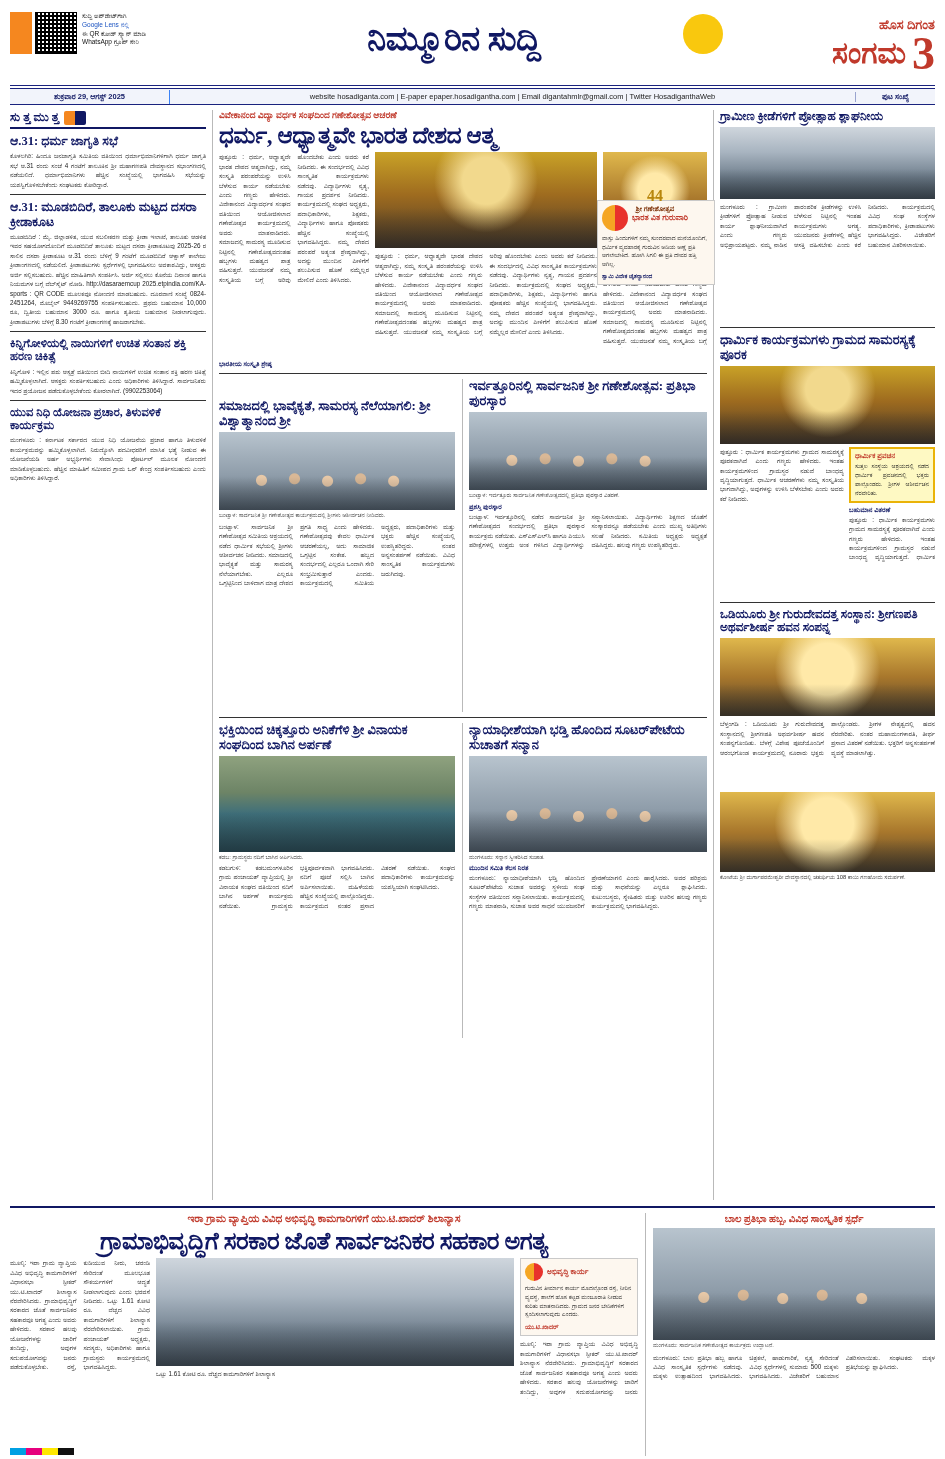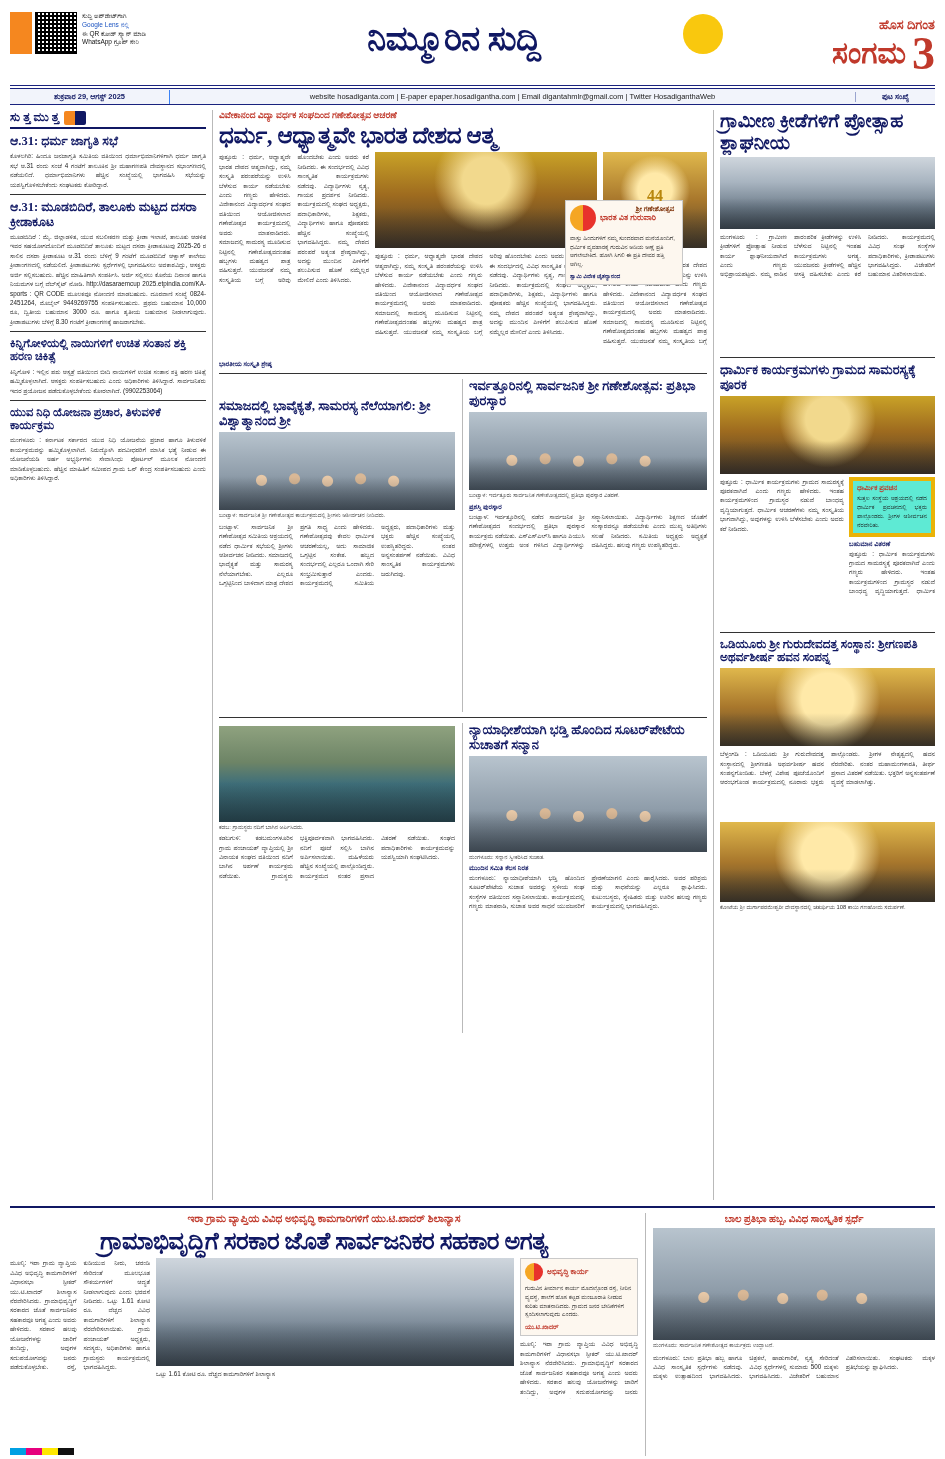--- a/index.html
+++ b/index.html
@@ -211,23 +211,23 @@
     font-family: "Liberation Serif", serif;
   }
   .ad-sub { color: #101863; font-weight: bold; }
   .ad-logo {
     width: 26px; height: 26px; border-radius: 50%;
     background: conic-gradient(#e8322c 0 50%, #f5a623 50% 100%);
     display: inline-block; vertical-align: middle; margin-right: 4px;
   }
 
   .boxed {
-    border: 4px solid #eab308;
+    border: 2px solid #eab308;
     padding: 3px 4px;
-    background: #5eead4;
+    background: #fef9c3;
   }
   .box-head {
     font-size: 7px; font-weight: bold; color: #c0392b;
     font-family: "Liberation Serif", serif; margin-bottom: 2px;
   }
 
   
   .bottom {
     border-top: 2px solid #101863;
     margin-top: 6px;
@@ -372,37 +372,38 @@
           <div class="caption">ಬಂಟ್ವಾಳ: ಇರ್ವತ್ತೂರು ಸಾರ್ವಜನಿಕ ಗಣೇಶೋತ್ಸವದಲ್ಲಿ ಪ್ರತಿಭಾ ಪುರಸ್ಕಾರ ವಿತರಣೆ.</div>
           <div class="mini-head">ಪ್ರಶಸ್ತಿ ಪುರಸ್ಕಾರ</div>
           <div class="body-kan cols2" style="height:170px;overflow:hidden;">ಬಂಟ್ವಾಳ: ಇರ್ವತ್ತೂರಿನಲ್ಲಿ ನಡೆದ ಸಾರ್ವಜನಿಕ ಶ್ರೀ ಗಣೇಶೋತ್ಸವದ ಸಂದರ್ಭದಲ್ಲಿ ಪ್ರತಿಭಾ ಪುರಸ್ಕಾರ ಕಾರ್ಯಕ್ರಮ ನಡೆಯಿತು. ಎಸ್ಎಸ್ಎಲ್‌ಸಿ ಹಾಗೂ ಪಿಯುಸಿ ಪರೀಕ್ಷೆಗಳಲ್ಲಿ ಉತ್ತಮ ಅಂಕ ಗಳಿಸಿದ ವಿದ್ಯಾರ್ಥಿಗಳನ್ನು ಸನ್ಮಾನಿಸಲಾಯಿತು. ವಿದ್ಯಾರ್ಥಿಗಳು ಶಿಕ್ಷಣದ ಜೊತೆಗೆ ಸಂಸ್ಕಾರವನ್ನೂ ಪಡೆಯಬೇಕು ಎಂದು ಮುಖ್ಯ ಅತಿಥಿಗಳು ಸಲಹೆ ನೀಡಿದರು. ಸಮಿತಿಯ ಅಧ್ಯಕ್ಷರು ಅಧ್ಯಕ್ಷತೆ ವಹಿಸಿದ್ದರು. ಹಲವು ಗಣ್ಯರು ಉಪಸ್ಥಿತರಿದ್ದರು.</div>
         </div>
       </div>
 
       <div class="sep"></div>
 
       <div style="display:flex;gap:7px;">
         <div style="flex:1;">
+          <h2 class="hl-kan" style="font-size:13px;">ಭಕ್ತಿಯಿಂದ ಚಿಕ್ಕತ್ತೂರು ಅನಿಕೆಗೆಳಿ ಶ್ರೀ ವಿನಾಯಕ ಸಂಘದಿಂದ ಬಾಗಿನ ಅರ್ಪಣೆ</h2>
           <div class="photo water" style="height:96px;margin-top:3px;"></div>
           <div class="caption">ಕಡಬ: ಗ್ರಾಮಸ್ಥರು ನದಿಗೆ ಬಾಗಿನ ಅರ್ಪಿಸಿದರು.</div>
           <div class="body-kan cols3" style="height:175px;overflow:hidden;margin-top:2px;">ಕಡಬಗುಳಿ: ಕಡಬಮಂಗಳೂರಿನ ಗ್ರಾಮ ಪಂಚಾಯತ್ ವ್ಯಾಪ್ತಿಯಲ್ಲಿ ಶ್ರೀ ವಿನಾಯಕ ಸಂಘದ ವತಿಯಿಂದ ನದಿಗೆ ಬಾಗಿನ ಅರ್ಪಣೆ ಕಾರ್ಯಕ್ರಮ ನಡೆಯಿತು. ಗ್ರಾಮಸ್ಥರು ಭಕ್ತಿಪೂರ್ವಕವಾಗಿ ಭಾಗವಹಿಸಿದರು. ನದಿಗೆ ಪೂಜೆ ಸಲ್ಲಿಸಿ ಬಾಗಿನ ಅರ್ಪಿಸಲಾಯಿತು. ಮಹಿಳೆಯರು ಹೆಚ್ಚಿನ ಸಂಖ್ಯೆಯಲ್ಲಿ ಪಾಲ್ಗೊಂಡಿದ್ದರು. ಕಾರ್ಯಕ್ರಮದ ನಂತರ ಪ್ರಸಾದ ವಿತರಣೆ ನಡೆಯಿತು. ಸಂಘದ ಪದಾಧಿಕಾರಿಗಳು ಕಾರ್ಯಕ್ರಮವನ್ನು ಯಶಸ್ವಿಯಾಗಿ ಸಂಘಟಿಸಿದರು.</div>
         </div>
         <div style="width:245px;border-left:1px solid #b9b9b9;padding-left:6px;">
           <h2 class="hl-kan" style="font-size:13px;">ನ್ಯಾಯಾಧೀಶೆಯಾಗಿ ಭಡ್ತಿ ಹೊಂದಿದ ಸೂಟರ್‌ಪೇಟೆಯ ಸುಚಾತಗೆ ಸನ್ಮಾನ</h2>
           <div class="photo people" style="height:96px;margin-top:3px;"></div>
           <div class="caption">ಮಂಗಳೂರು: ಸನ್ಮಾನ ಸ್ವೀಕರಿಸಿದ ಸುಚಾತ.</div>
           <div class="mini-head">ಮುಂದಿನ ಸಮಿತಿ ಕೆಲಸ ನಿರತ</div>
           <div class="body-kan cols2" style="height:160px;overflow:hidden;">ಮಂಗಳೂರು: ನ್ಯಾಯಾಧೀಶೆಯಾಗಿ ಭಡ್ತಿ ಹೊಂದಿದ ಸೂಟರ್‌ಪೇಟೆಯ ಸುಚಾತ ಅವರನ್ನು ಸ್ಥಳೀಯ ಸಂಘ ಸಂಸ್ಥೆಗಳ ವತಿಯಿಂದ ಸನ್ಮಾನಿಸಲಾಯಿತು. ಕಾರ್ಯಕ್ರಮದಲ್ಲಿ ಗಣ್ಯರು ಮಾತನಾಡಿ, ಸುಚಾತ ಅವರ ಸಾಧನೆ ಯುವಜನರಿಗೆ ಪ್ರೇರಣೆಯಾಗಲಿ ಎಂದು ಹಾರೈಸಿದರು. ಅವರ ಪರಿಶ್ರಮ ಮತ್ತು ಸಾಧನೆಯನ್ನು ಎಲ್ಲರೂ ಶ್ಲಾಘಿಸಿದರು. ಕುಟುಂಬಸ್ಥರು, ಸ್ನೇಹಿತರು ಮತ್ತು ಊರಿನ ಹಲವು ಗಣ್ಯರು ಕಾರ್ಯಕ್ರಮದಲ್ಲಿ ಭಾಗವಹಿಸಿದ್ದರು.</div>
         </div>
       </div>
     </div>
 
     <div class="col-right rule-v" style="padding-left:6px;">
 
-      <h2 class="hl-kan" style="font-size:19px;">ಗ್ರಾಮೀಣ ಕ್ರೀಡೆಗಳಿಗೆ ಪ್ರೋತ್ಸಾಹ ಶ್ಲಾಘನೀಯ</h2>
+      <h2 class="hl-kan" style="font-size:12px;">ಗ್ರಾಮೀಣ ಕ್ರೀಡೆಗಳಿಗೆ ಪ್ರೋತ್ಸಾಹ ಶ್ಲಾಘನೀಯ</h2>
       <div class="photo crowd" style="height:72px;margin-top:3px;"></div>
       <div class="body-kan cols3" style="height:120px;overflow:hidden;margin-top:3px;">ಮಂಗಳೂರು : ಗ್ರಾಮೀಣ ಕ್ರೀಡೆಗಳಿಗೆ ಪ್ರೋತ್ಸಾಹ ನೀಡುವ ಕಾರ್ಯ ಶ್ಲಾಘನೀಯವಾಗಿದೆ ಎಂದು ಗಣ್ಯರು ಅಭಿಪ್ರಾಯಪಟ್ಟರು. ನಮ್ಮ ನಾಡಿನ ಪಾರಂಪರಿಕ ಕ್ರೀಡೆಗಳನ್ನು ಉಳಿಸಿ ಬೆಳೆಸುವ ನಿಟ್ಟಿನಲ್ಲಿ ಇಂತಹ ಕಾರ್ಯಕ್ರಮಗಳು ಅಗತ್ಯ. ಯುವಜನರು ಕ್ರೀಡೆಗಳಲ್ಲಿ ಹೆಚ್ಚಿನ ಆಸಕ್ತಿ ವಹಿಸಬೇಕು ಎಂದು ಕರೆ ನೀಡಿದರು. ಕಾರ್ಯಕ್ರಮದಲ್ಲಿ ವಿವಿಧ ಸಂಘ ಸಂಸ್ಥೆಗಳ ಪದಾಧಿಕಾರಿಗಳು, ಕ್ರೀಡಾಪಟುಗಳು ಭಾಗವಹಿಸಿದ್ದರು. ವಿಜೇತರಿಗೆ ಬಹುಮಾನ ವಿತರಿಸಲಾಯಿತು.</div>
 
       <div class="sep"></div>
 
       <h2 class="hl-kan" style="font-size:13px;">ಧಾರ್ಮಿಕ ಕಾರ್ಯಕ್ರಮಗಳು ಗ್ರಾಮದ ಸಾಮರಸ್ಯಕ್ಕೆ ಪೂರಕ</h2>
       <div class="photo stage" style="height:78px;margin-top:3px;"></div>
       <div style="display:flex;gap:5px;margin-top:3px;">
         <div style="flex:1;">
           <div class="body-kan" style="height:150px;overflow:hidden;">ಪುತ್ತೂರು : ಧಾರ್ಮಿಕ ಕಾರ್ಯಕ್ರಮಗಳು ಗ್ರಾಮದ ಸಾಮರಸ್ಯಕ್ಕೆ ಪೂರಕವಾಗಿವೆ ಎಂದು ಗಣ್ಯರು ಹೇಳಿದರು. ಇಂತಹ ಕಾರ್ಯಕ್ರಮಗಳಿಂದ ಗ್ರಾಮಸ್ಥರ ನಡುವೆ ಬಾಂಧವ್ಯ ವೃದ್ಧಿಯಾಗುತ್ತದೆ. ಧಾರ್ಮಿಕ ಆಚರಣೆಗಳು ನಮ್ಮ ಸಂಸ್ಕೃತಿಯ ಭಾಗವಾಗಿದ್ದು, ಅವುಗಳನ್ನು ಉಳಿಸಿ ಬೆಳೆಸಬೇಕು ಎಂದು ಅವರು ಕರೆ ನೀಡಿದರು.</div>
@@ -420,21 +421,21 @@
       <div class="sep"></div>
 
       <h2 class="hl-kan" style="font-size:12px;">ಒಡಿಯೂರು ಶ್ರೀ ಗುರುದೇವದತ್ತ ಸಂಸ್ಥಾನ: ಶ್ರೀಗಣಪತಿ ಅಥರ್ವಶೀರ್ಷ ಹವನ ಸಂಪನ್ನ</h2>
       <div class="photo temple" style="height:78px;margin-top:3px;"></div>
       <div class="body-kan cols2" style="height:70px;overflow:hidden;margin-top:3px;">ಬೆಳ್ತಂಗಡಿ : ಒಡಿಯೂರು ಶ್ರೀ ಗುರುದೇವದತ್ತ ಸಂಸ್ಥಾನದಲ್ಲಿ ಶ್ರೀಗಣಪತಿ ಅಥರ್ವಶೀರ್ಷ ಹವನ ಸಂಪನ್ನಗೊಂಡಿತು. ಬೆಳಗ್ಗೆ ವಿಶೇಷ ಪೂಜೆಯೊಂದಿಗೆ ಆರಂಭಗೊಂಡ ಕಾರ್ಯಕ್ರಮದಲ್ಲಿ ನೂರಾರು ಭಕ್ತರು ಪಾಲ್ಗೊಂಡರು. ಶ್ರೀಗಳ ನೇತೃತ್ವದಲ್ಲಿ ಹವನ ನೆರವೇರಿತು. ನಂತರ ಮಹಾಮಂಗಳಾರತಿ, ತೀರ್ಥ ಪ್ರಸಾದ ವಿತರಣೆ ನಡೆಯಿತು. ಭಕ್ತರಿಗೆ ಅನ್ನಸಂತರ್ಪಣೆ ವ್ಯವಸ್ಥೆ ಮಾಡಲಾಗಿತ್ತು.</div>
       <div class="photo temple" style="height:80px;margin-top:3px;"></div>
       <div class="caption">ಕೋಟೆಯ ಶ್ರೀ ದುರ್ಗಾಪರಮೇಶ್ವರೀ ದೇವಸ್ಥಾನದಲ್ಲಿ ಚತುರ್ಥಿಯ 108 ಕಾಯಿ ಗಣಹೋಮ ಸಮರ್ಪಣೆ.</div>
     </div>
   </div>
 
-  <div style="position:absolute;left:565px;top:200px;width:118px;" class="ad-banner">
+  <div style="position:absolute;left:597px;top:200px;width:118px;" class="ad-banner">
     <div style="display:flex;align-items:center;">
       <span class="ad-logo"></span>
       <span class="ad-title">ಭಾರತ ವಿತ ಗುರುವಾರಿ</span>
     </div>
     <div style="margin-top:3px;">ವಾಸ್ತು ಹಿಂದುಗಳಿಗೆ ನಮ್ಮ ಸುಂದರವಾದ ಮನೆಯೊಂದಿಗೆ, ಧರ್ಮಿಕ ವ್ಯವಹಾರಕ್ಕೆ ಗುರುವಿನ ಅಡಿಯ ಅಣ್ಣೆ ಪ್ರತಿ ಆಗಲೇಬೇಕಿದೆ. ಹೋಗಿ ಸಿಗಲಿ ಈ ಪ್ರತಿ ದೇವರ ಹತ್ತಿ ಆಗಿಲ್ಲ.</div>
     <div class="ad-sub" style="margin-top:3px;font-size:5.8px;">ಸ್ವಾಮಿ ವಿವೇಕ ಚೈತನ್ಯಾನಂದ</div>
   </div>
 
   <div class="bottom">
     <div class="bl">

